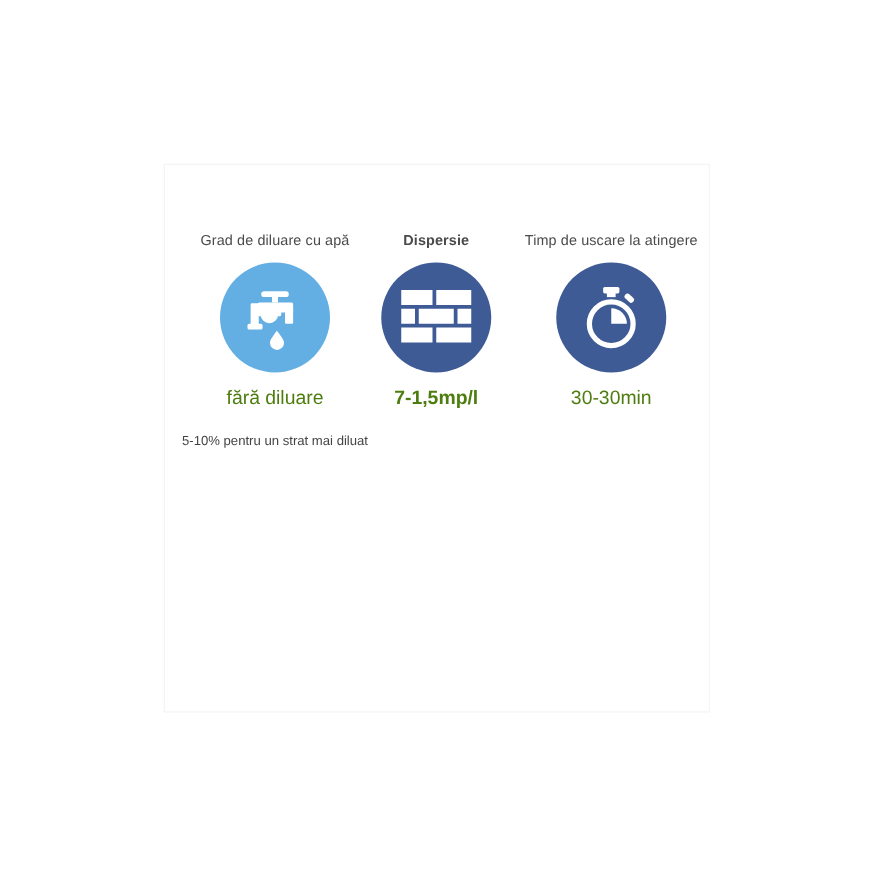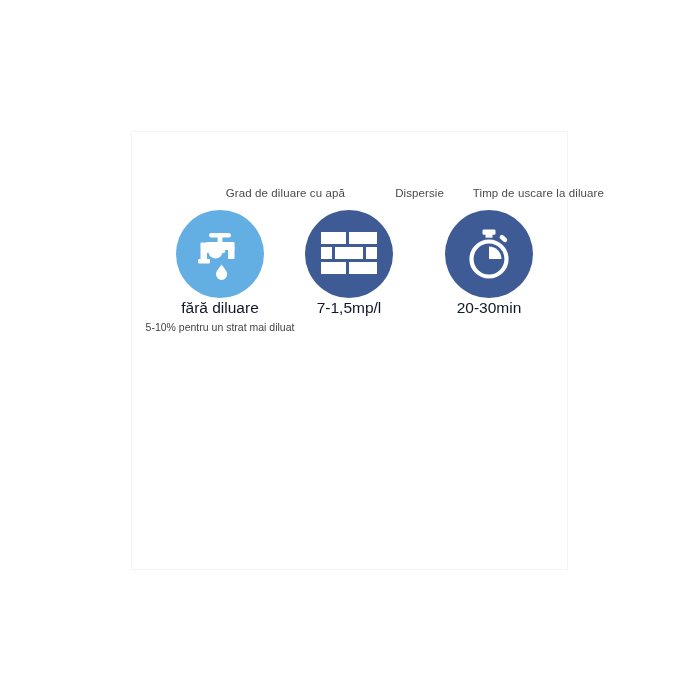--- a/index.html
+++ b/index.html
@@ -39,53 +39,52 @@
     position: absolute;
     text-align: center;
   }
 
   .cell-title {
     font-size: 11.5px;
     color: #4a4a4a;
     line-height: 14px;
     white-space: nowrap;
     letter-spacing: 0.1px;
-    text-align: right;
   }
 
   .badge {
     border-radius: 50%;
     margin: 10px auto 0 auto;
     display: flex;
     align-items: center;
     justify-content: center;
   }
 
   .cell-value {
     font-size: 15.5px;
-    color: #0f172a;
+    color: #4d7c0f;
     line-height: 20px;
-    margin-top: 0;
+    margin-top: 11px;
     white-space: nowrap;
   }
 
   .cell-note {
     font-size: 10.5px;
     color: #444444;
     line-height: 14px;
-    margin-top: 2px;
+    margin-top: 17px;
     white-space: nowrap;
     text-align: center;
   }
 
   .badge svg { display: block; }
 
   
   #cell-dilution { left: 95px;  top: 186px; width: 250px; }
-  #cell-dispersion { left: 254px; top: 186px; width: 190px; }
+  #cell-dispersion { left: 254px; top: 186px; width: 190px; font-weight: bold; }
   #cell-drytime { left: 374px; top: 186px; width: 230px; }
   #cell-application { left: 95px;  top: 403px; width: 250px; }
 </style>
 </head>
 <body>
 
 <div id="stage">
 
   <div class="panel" style="border-color: rgb(244, 244, 244); background: rgb(255, 255, 255);"></div>
 
@@ -143,38 +142,38 @@
           </g>
         </svg>
       </span>
     </div>
 
     <div class="cell-value">7-1,5mp/l</div>
     <div class="cell-note"></div>
   </div>
 
   <div class="cell" id="cell-drytime">
-    <div class="cell-title">Timp de uscare la diluare</div>
+    <div class="cell-title">Timp de uscare la atingere</div>
 
     <div class="badge" id="badge-drytime" style="width:88px;height:88px;background:#3E5B96;">
       <span>
         <svg width="56" height="56" viewBox="0 0 56 56" aria-hidden="true">
           <g fill="#ffffff">
 
             <rect x="21.5" y="3.5" width="13" height="5.2" rx="1.3"></rect>
             <rect x="24.5" y="7.5" width="7" height="4.2"></rect>
 
             <rect x="38.2" y="10.2" width="8.5" height="4.6" rx="2.2" transform="rotate(42 42.4 12.5)"></rect>
           </g>
 
           <circle cx="28" cy="33" r="17.5" fill="none" stroke="#ffffff" stroke-width="4.2"></circle>
 
           <path d="M28 33 L28 20.5 A12.5 12.5 0 0 1 40.5 33 Z" fill="#ffffff"></path>
         </svg>
       </span>
     </div>
 
-    <div class="cell-value">20-30min</div>
+    <div class="cell-value">30-30min</div>
     <div class="cell-note"></div>
   </div>
 
 
 </div>
 
 </body></html>

